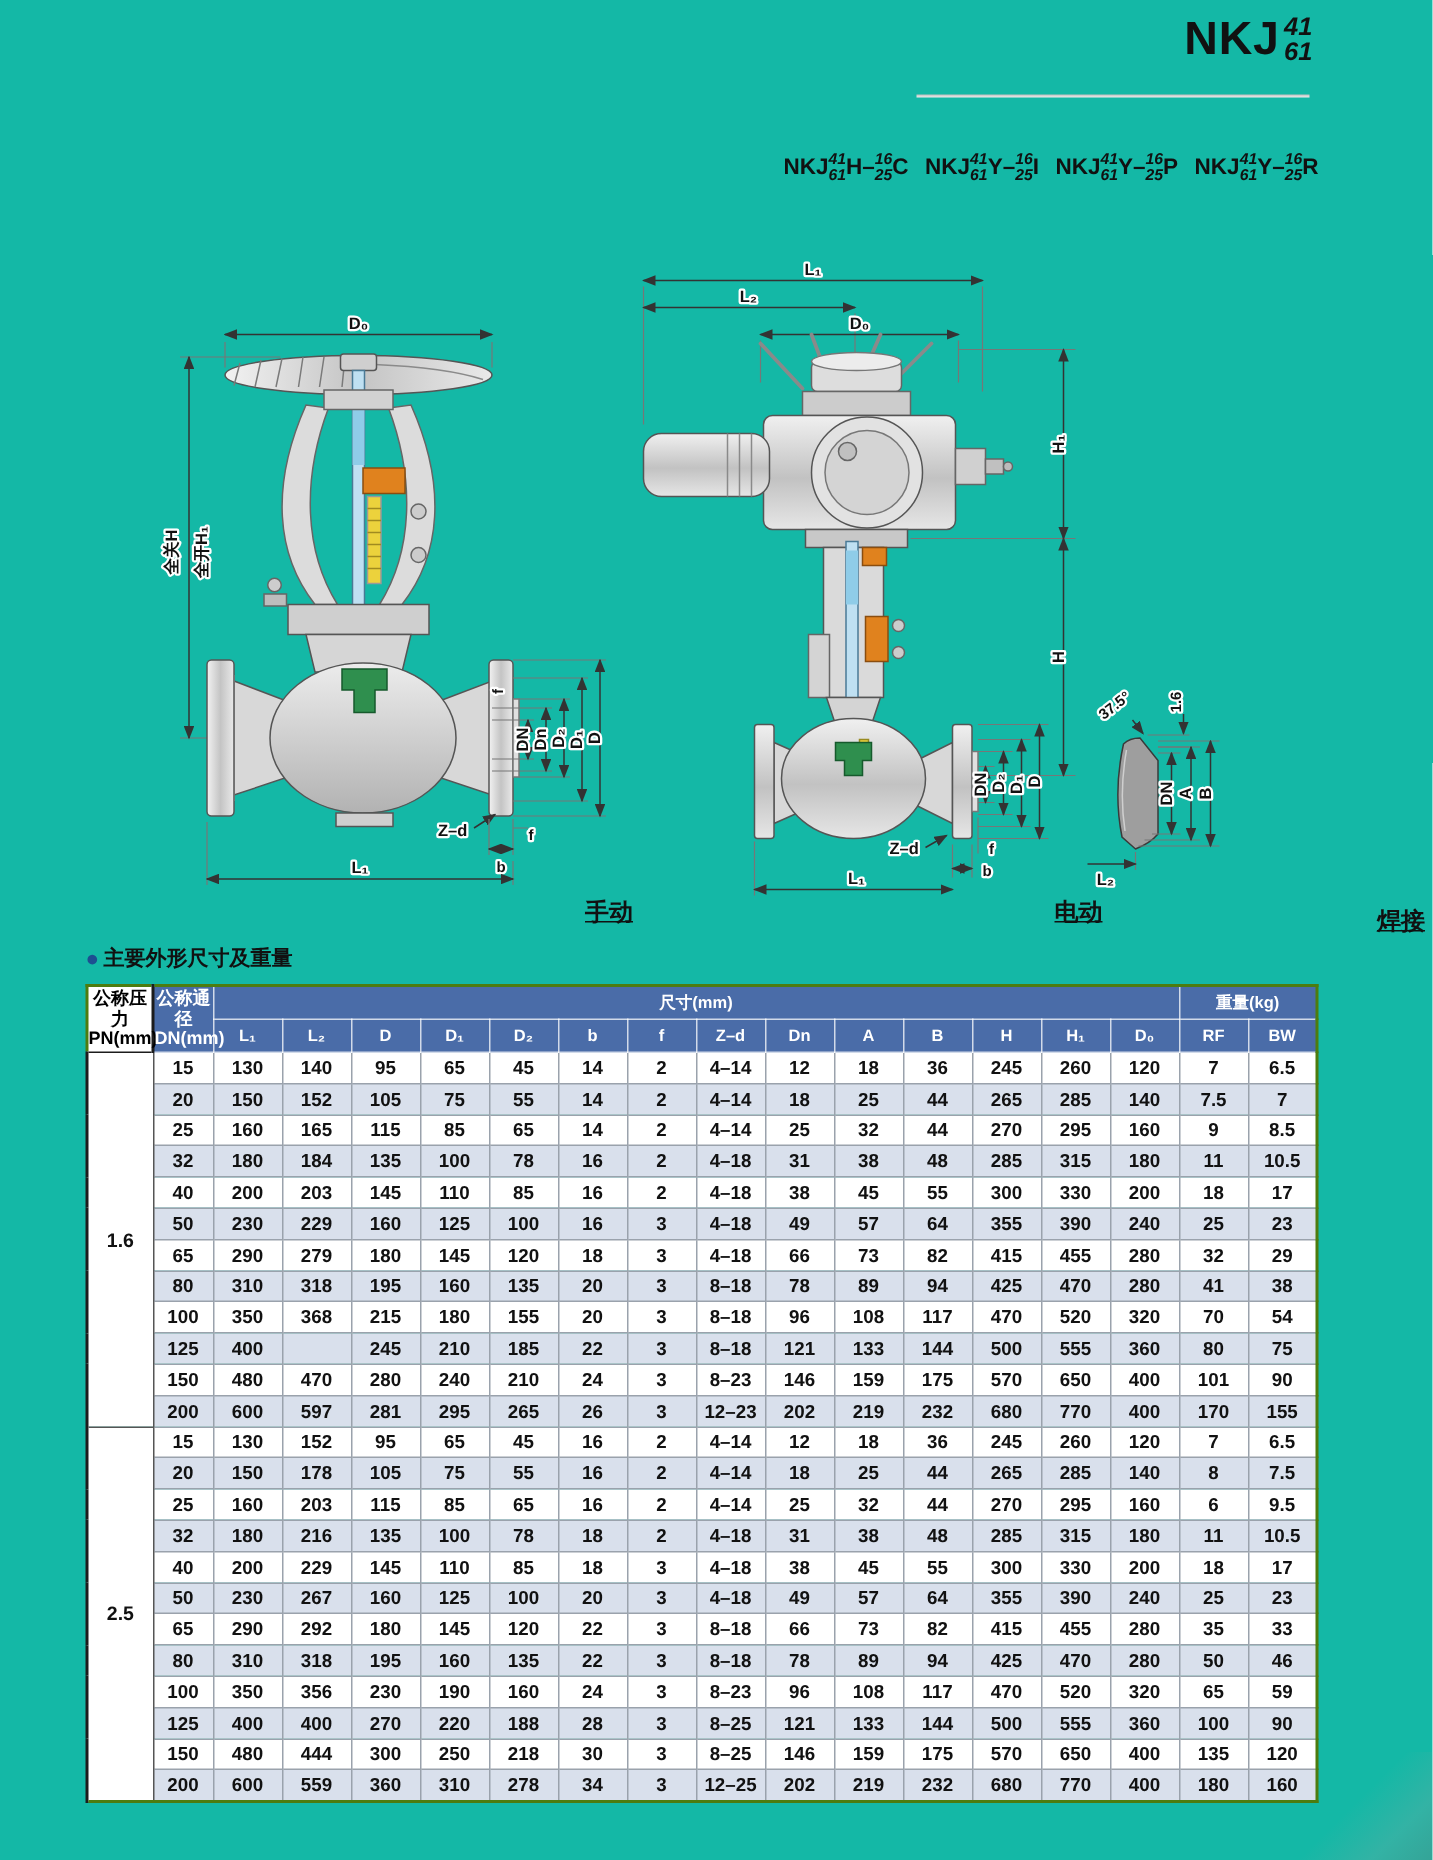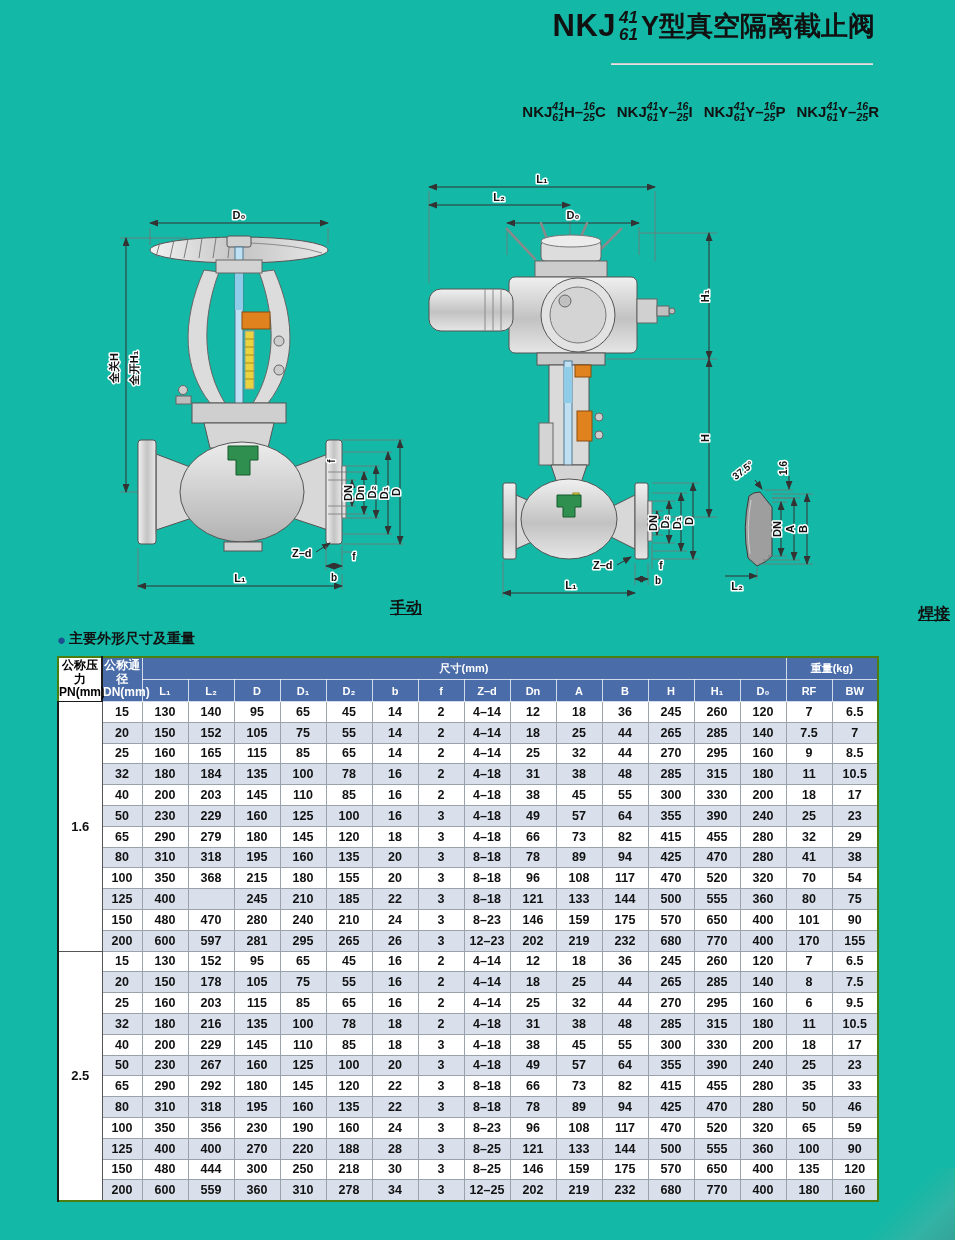--- a/index.html
+++ b/index.html
@@ -52,21 +52,20 @@
 <body>
 
 <div class="page">
 
   <div class="title">
     <span class="series">NKJ</span>
     <span class="frstack">
         <i>41</i>
         <i>61</i>
       </span>
-    <span class="name">Y型真空隔离截止阀</span>
   </div>
   <div class="title-rule"></div>
 
   <div class="models">
       <div class="model">
         <b>NKJ</b>
         <span class="frstack">
           <i>41</i>
           <i>61</i>
         </span>
@@ -318,20 +317,21 @@
     <text class="dl" transform="rotate(-90 66 101)" x="66" y="101" text-anchor="middle">DN</text>
     <text class="dl" transform="rotate(-90 79 101)" x="79" y="101" text-anchor="middle">A</text>
     <text class="dl" transform="rotate(-90 92 101)" x="92" y="101" text-anchor="middle">B</text>
 
     <path class="ex" d="M42,140 V152"></path>
     <path class="dm" d="M10,148 H42" marker-end="url(#ar3)"></path>
     <text class="dl" x="22" y="162" text-anchor="middle">L₂</text>
   </svg>
 
   <div class="cap" style="left:92px;top:598px;width:330px">手动</div>
+  <div class="cap" style="left:415px;top:598px;width:320px">电动</div>
   <div class="cap" style="left:715px;top:604px;width:235px">焊接</div>
 
   <div class="sect">
     <span class="bullet">●</span>
     <span>主要外形尺寸及重量</span>
   </div>
 
   <table class="dim-table">
       <colgroup>
         <col style="width: 44px;">

